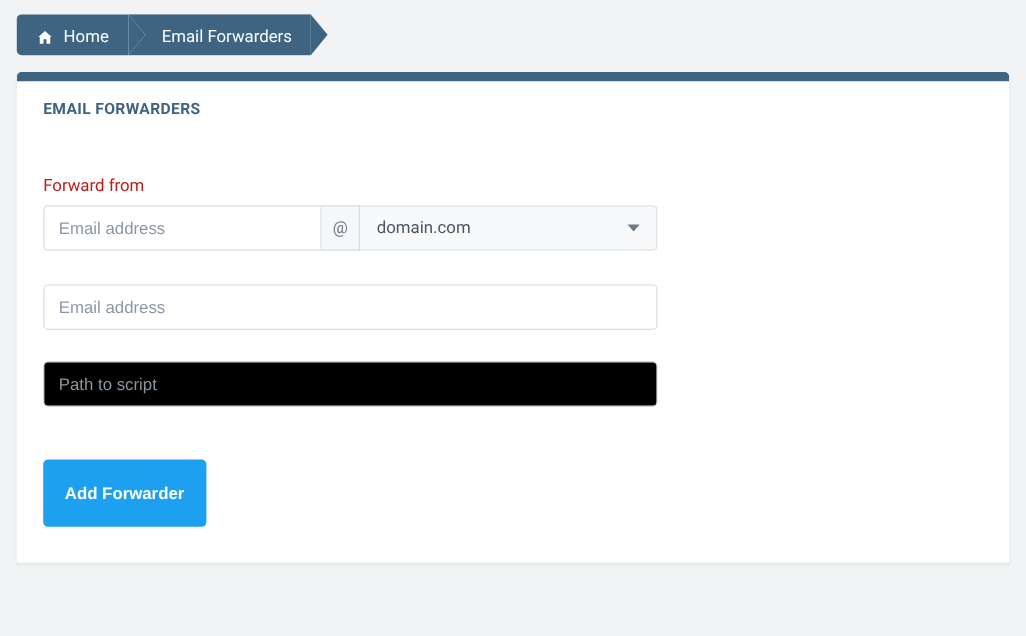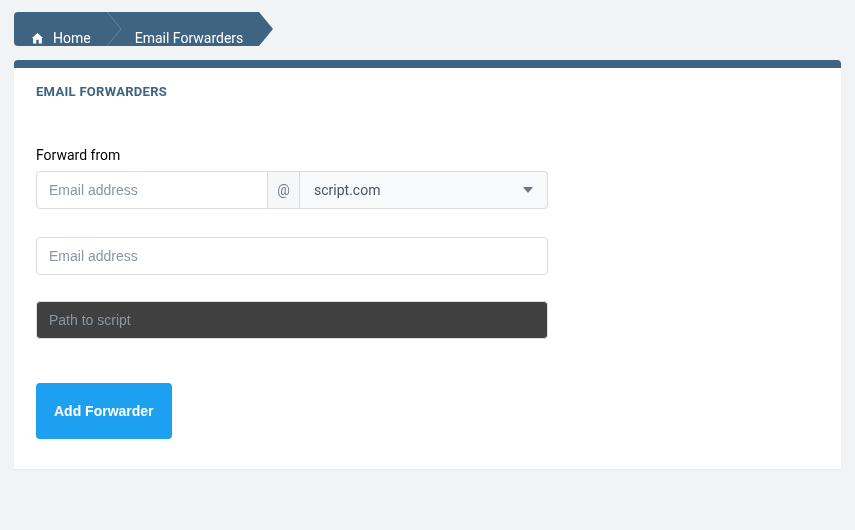--- a/index.html
+++ b/index.html
@@ -16,21 +16,21 @@
     display: flex;
     align-items: center;
     padding: 12px 14px 14px 14px;
   }
   .crumb {
     position: relative;
     background: #3e6482;
     color: #fff;
     height: 34px;
     display: flex;
-    align-items: flex-end;
+    align-items: center;
     padding: 4px 16px 0 28px;
     font-size: 14px;
     cursor: pointer;
   }
   .crumb:first-child { padding-left: 16px; border-radius: 4px 0 0 4px; }
   .crumb::after {
     content: "";
     position: absolute;
     right: -14px;
     top: 0;
@@ -62,21 +62,21 @@
     padding: 16px 22px 30px 22px;
   }
   .panel-title {
     color: #3e6482;
     font-weight: 700;
     font-size: 13px;
     letter-spacing: 0.3px;
     margin-bottom: 48px;
   }
   .field-label {
-    color: #000000;
+    color: #b91c1c;
     font-size: 14px;
     margin-bottom: 8px;
   }
   .from-row {
     display: flex;
     align-items: stretch;
     margin-bottom: 28px;
     width: 512px;
   }
   .text-input {
@@ -147,21 +147,21 @@
     border-radius: 4px;
     padding: 0 12px;
     height: 38px;
     font-size: 14px;
     color: #333;
     outline:none;
     margin-bottom: 26px;
     display:block;
   }
   .full-input::placeholder { color: #8a97a3; }
-  .full-input.disabled { background:#404040; color:#9aa4ae; }
+  .full-input.disabled { background:#000000; color:#9aa4ae; }
   .btn-primary {
     background:#1ea0f1;
     color:#fff;
     border:none;
     border-radius:4px;
     padding: 20px 18px;
     font-size:14px;
     font-weight:600;
     cursor:pointer;
     margin-top: 18px;
@@ -186,21 +186,21 @@
 
 <div class="panel">
   <div class="panel-title">EMAIL FORWARDERS</div>
 
   
   <div class="field-label">Forward from</div>
   <div class="from-row">
     <input class="text-input" type="text" placeholder="Email address" style="">
     <div class="at-box">@</div>
     <div class="domain-select">
-      <span>script.com</span>
+      <span>domain.com</span>
       <span class="caret-down"></span>
     </div>
   </div>
 
   
   <input class="full-input" type="text" placeholder="Email address" style="">
 
   
   <input class="full-input disabled" type="text" placeholder="Path to script" style="">
 

